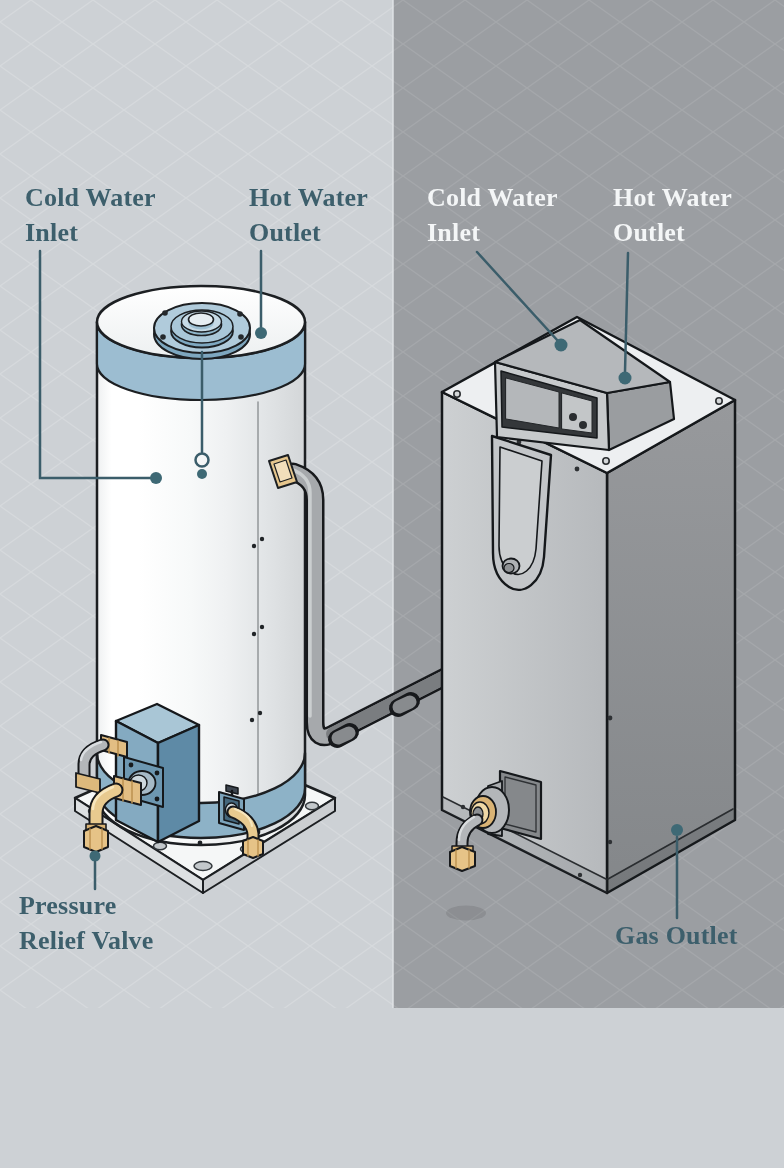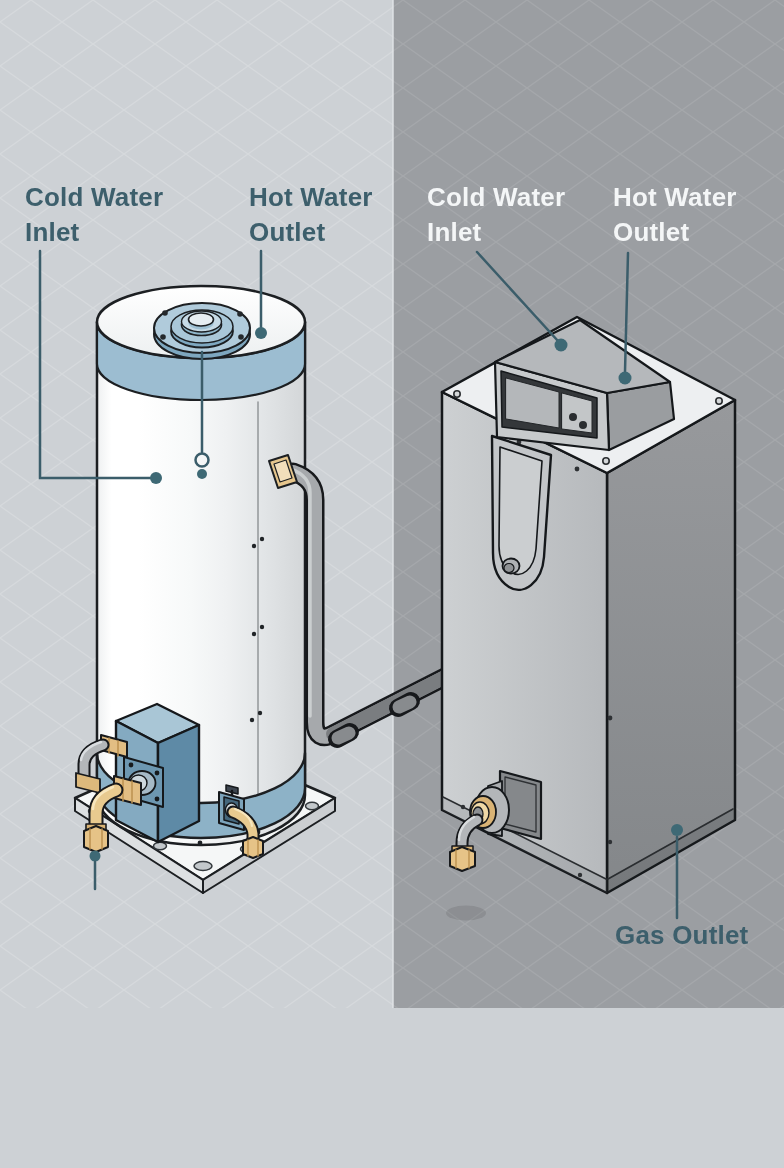--- a/index.html
+++ b/index.html
@@ -1,20 +1,20 @@
 <!DOCTYPE html>
 <html><head>
 <meta charset="utf-8">
 <style>
   html,body{margin:0;padding:0;background:#cdd1d5;}
   .stage{
     position:relative;
     width:784px;height:1008px;
     overflow:hidden;
-    font-family:Liberation Sans, sans-serif;
+    font-family:Liberation Serif, serif;
   }
   .stage svg{position:absolute;left:0;top:0;}
   .label{
     position:absolute;
     font-size:26px;
     line-height:35px;
     font-weight:600;
     letter-spacing:.2px;
     white-space:nowrap;
     pointer-events:none;
@@ -279,17 +279,21 @@
   <span>Outlet</span>
 </div>
 <div class="label white" style="left:427px;top:180px">
   <span>Cold Water</span>
   <span>Inlet</span>
 </div>
 <div class="label white" style="left:613px;top:180px">
   <span>Hot Water</span>
   <span>Outlet</span>
 </div>
+<div class="label teal" style="left:19px;top:888px">
+  <span>Pressure</span>
+  <span>Relief Valve</span>
+</div>
 <div class="label teal" style="left:615px;top:918px">
   <span>Gas Outlet</span>
 </div>
 
 </div>
 
 </body></html>

